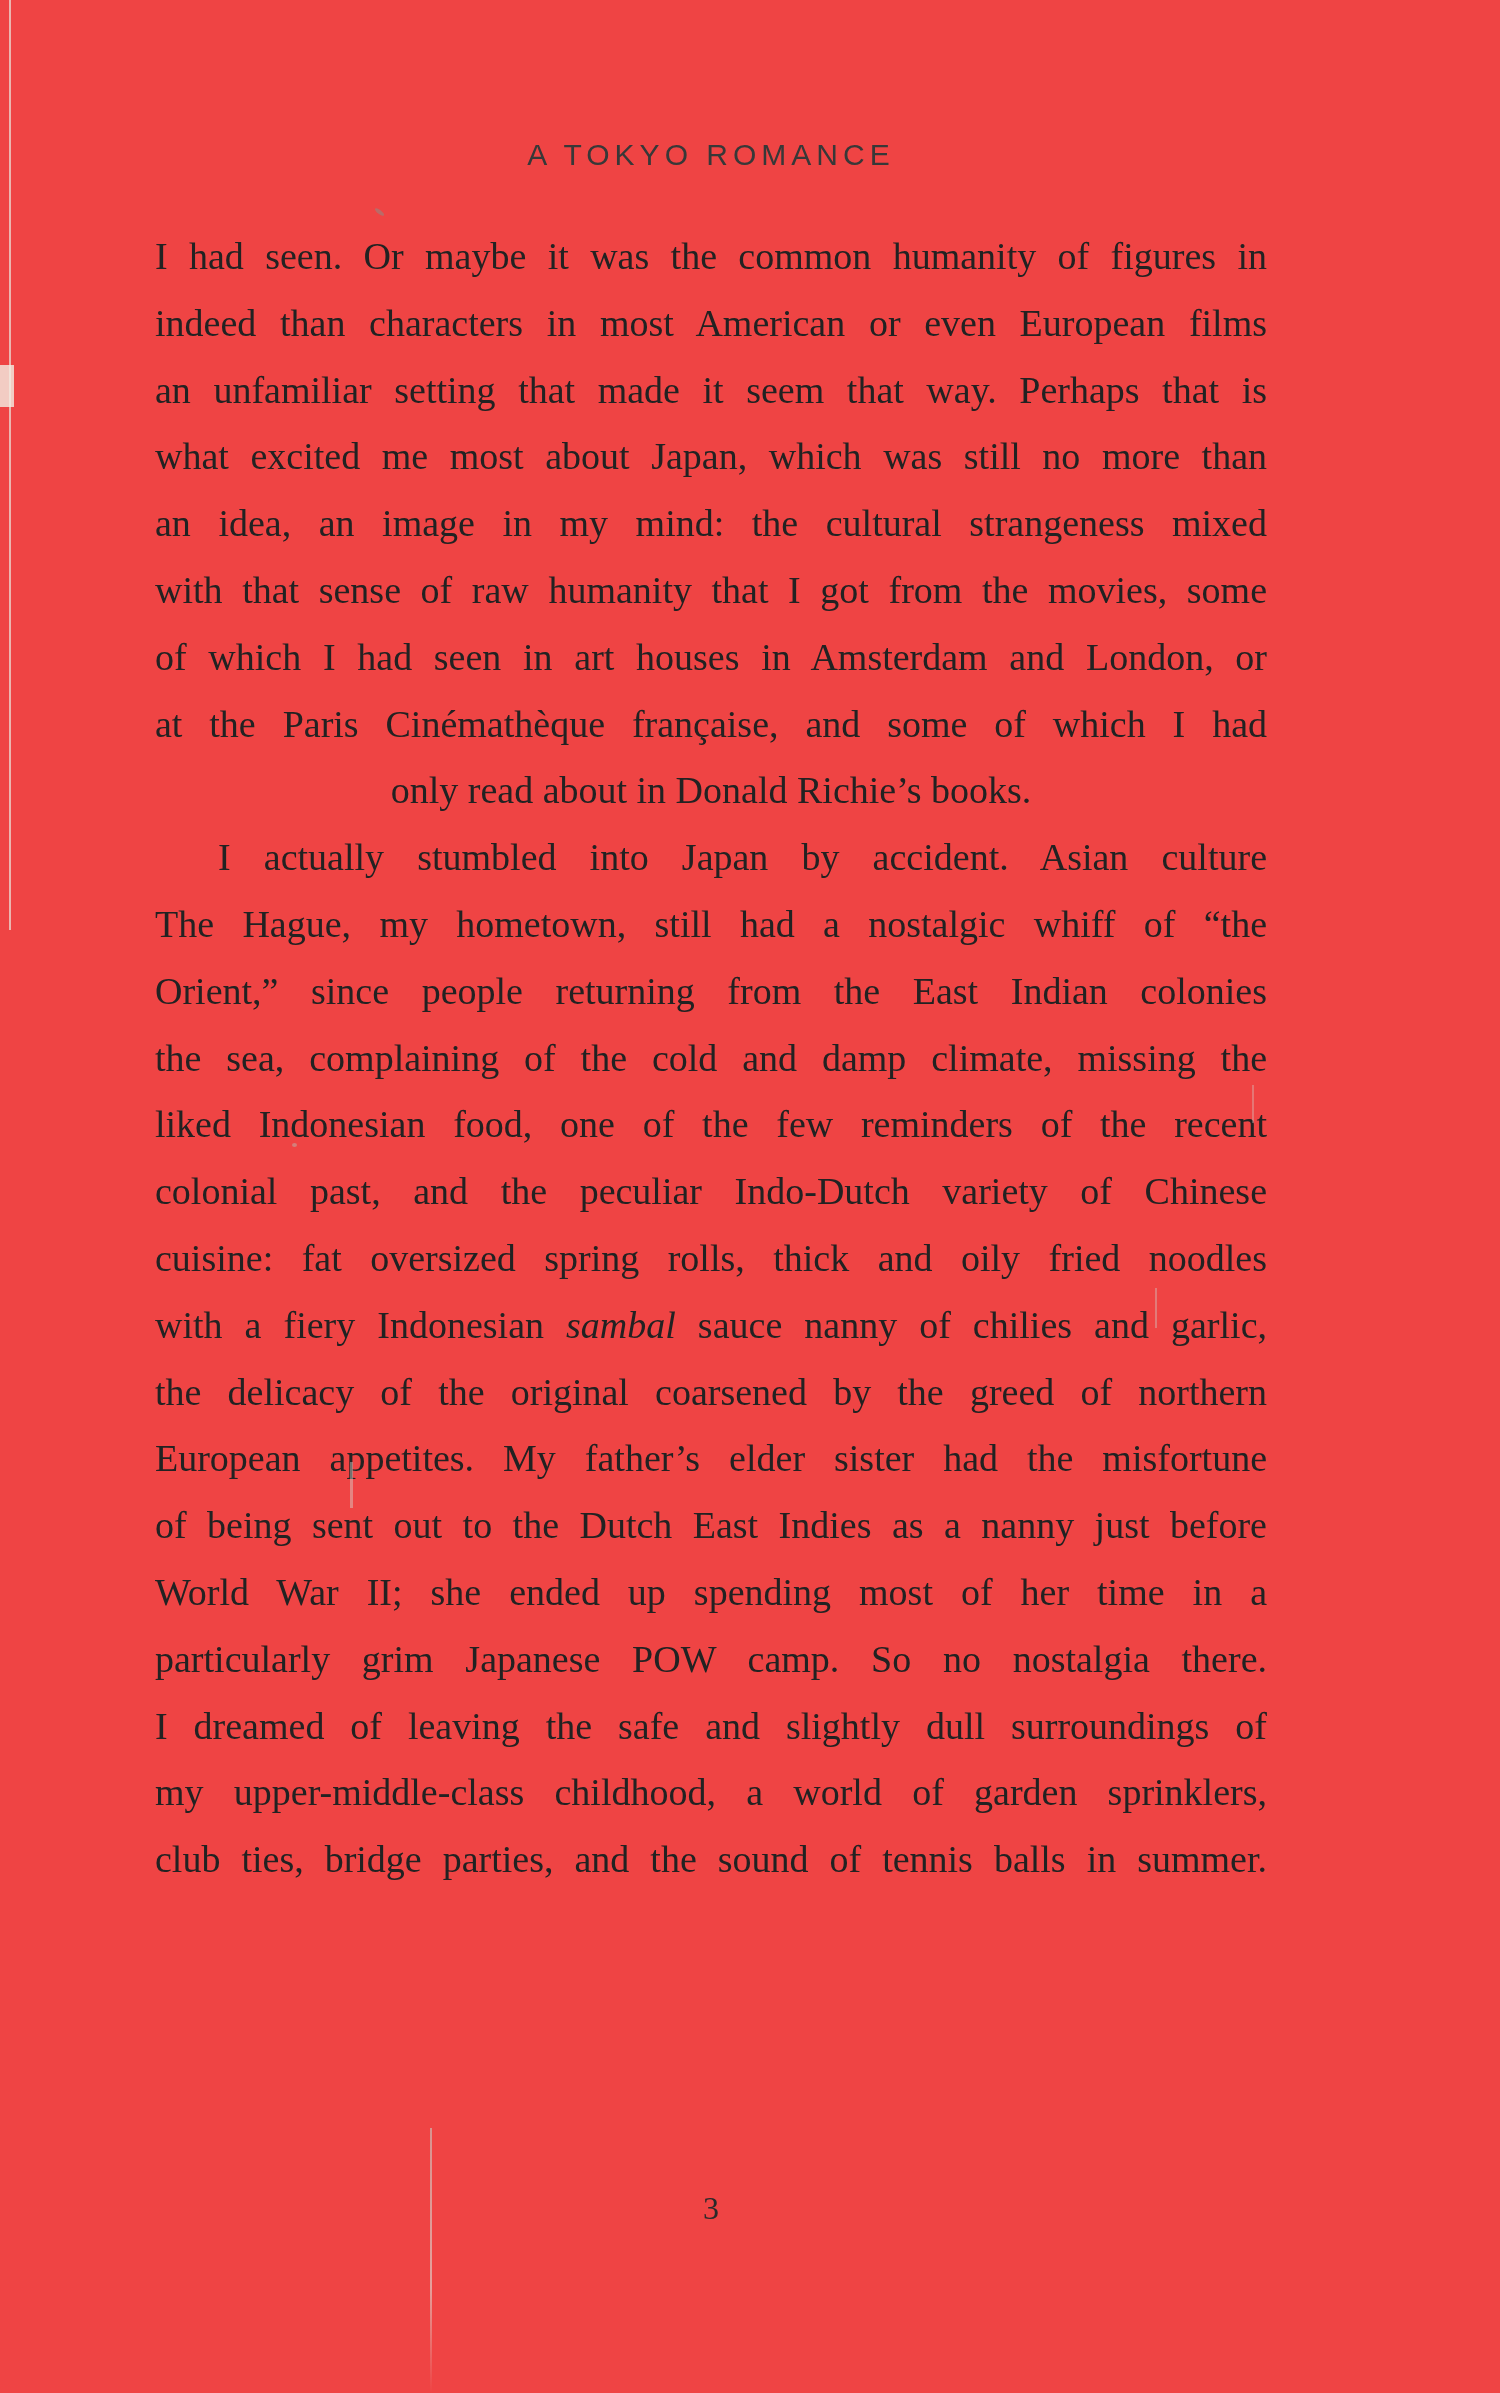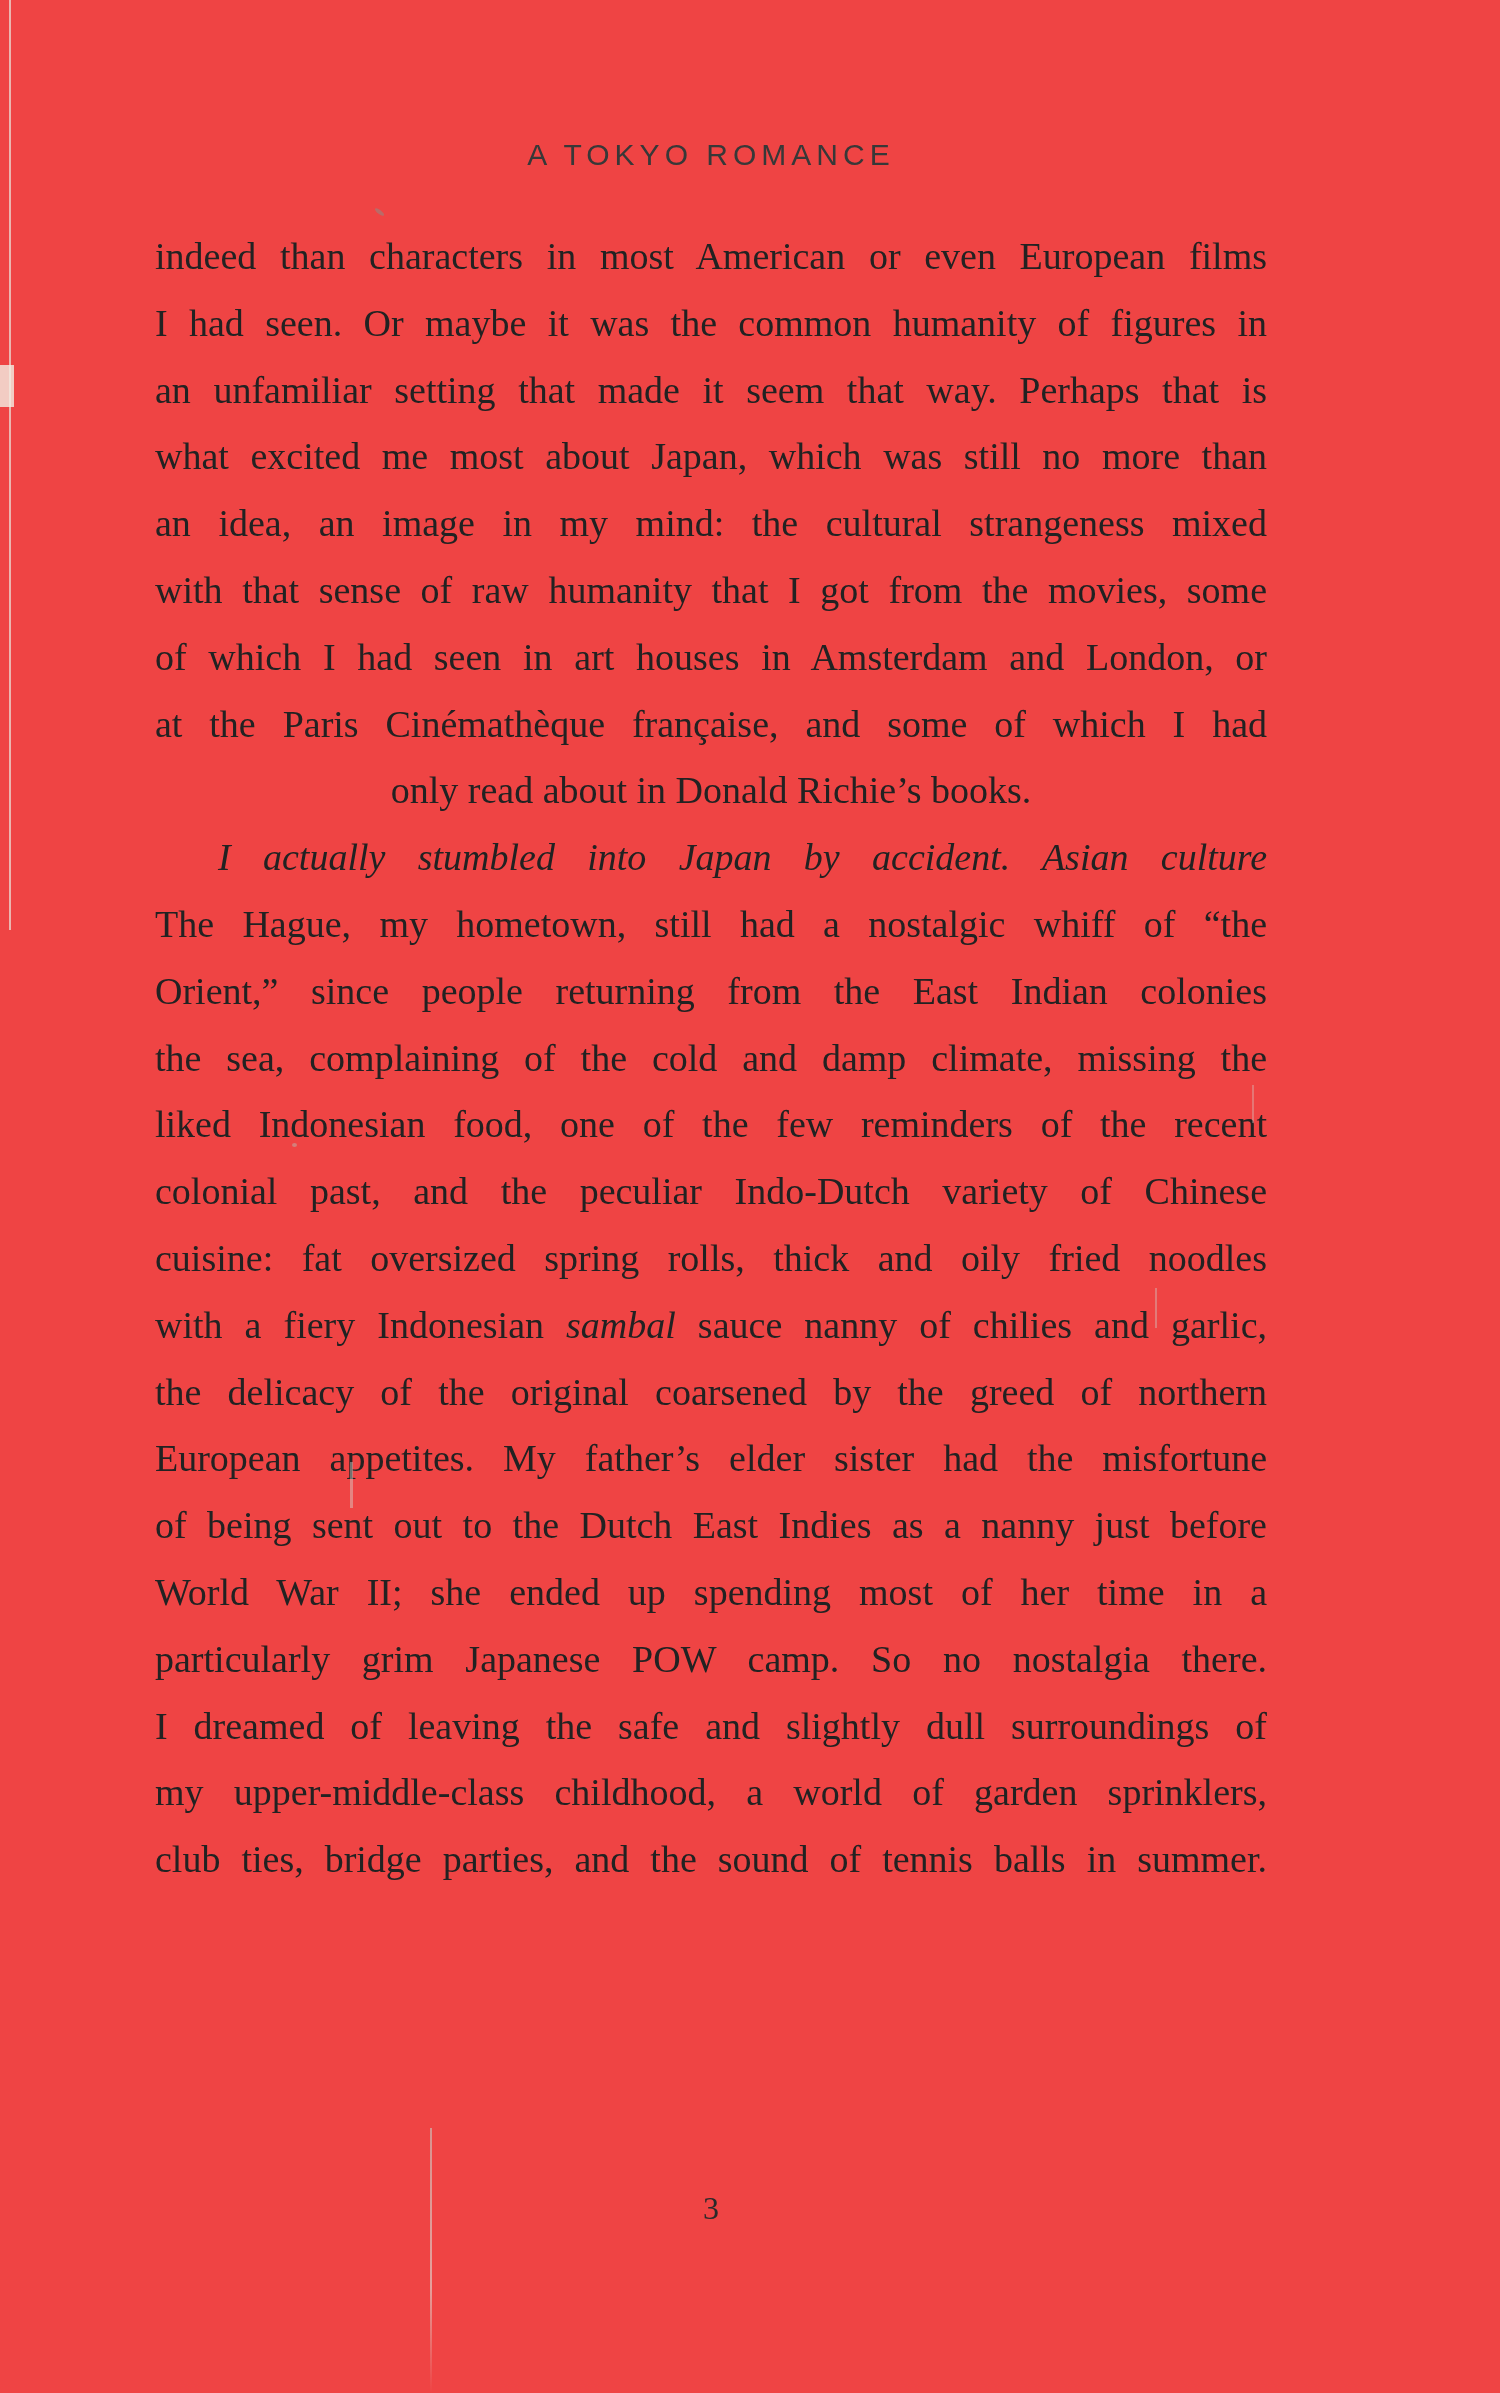--- a/index.html
+++ b/index.html
@@ -41,21 +41,20 @@
     text-align: justify;
     text-align-last: justify;
     white-space: normal;
   }
   .line.no-justify {
     text-align: center;
     text-align-last: auto;
   }
   .line.indent {
     text-indent: 63px;
-    font-style: italic;
   }
   .line em {
     font-style: italic;
   }
   .folio {
     position: absolute;
     top: 2190px;
     left: 155px;
     width: 1112px;
     text-align: center;
@@ -100,22 +99,22 @@
   }
 </style>
 </head>
 <body>
 
 <div class="page">
 
   <div class="running-header">A TOKYO ROMANCE</div>
 
   <div class="body-text">
+      <div class="line">I had seen. Or maybe it was the common humanity of figures in</div>
       <div class="line">indeed than characters in most American or even European films</div>
-      <div class="line">I had seen. Or maybe it was the common humanity of figures in</div>
       <div class="line">an unfamiliar setting that made it seem that way. Perhaps that is</div>
       <div class="line">what excited me most about Japan, which was still no more than</div>
       <div class="line">an idea, an image in my mind: the cultural strangeness mixed</div>
       <div class="line">with that sense of raw humanity that I got from the movies, some</div>
       <div class="line">of which I had seen in art houses in Amsterdam and London, or</div>
       <div class="line">at the Paris Cinémathèque française, and some of which I had</div>
       <div class="line no-justify">only read about in Donald Richie’s books.</div>
       <div class="line indent">I actually stumbled into Japan by accident. Asian culture</div>
       <div class="line">The Hague, my hometown, still had a nostalgic whiff of “the</div>
       <div class="line">Orient,” since people returning from the East Indian colonies</div>

